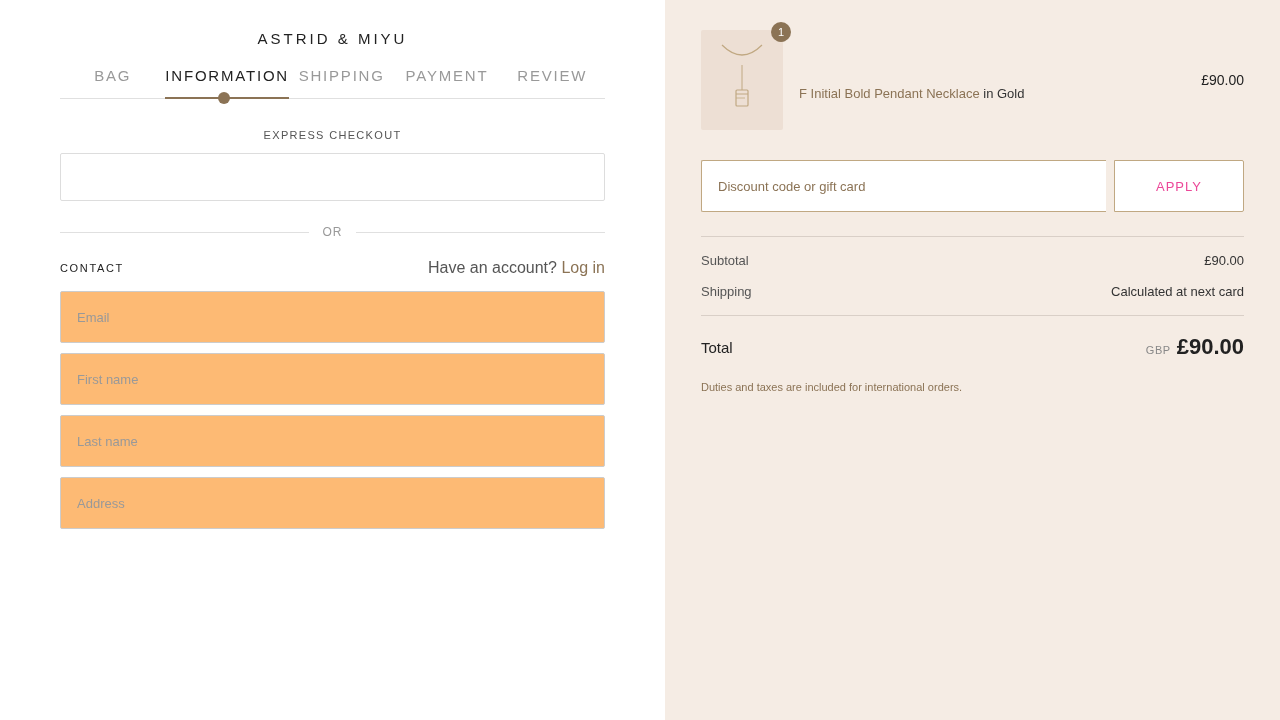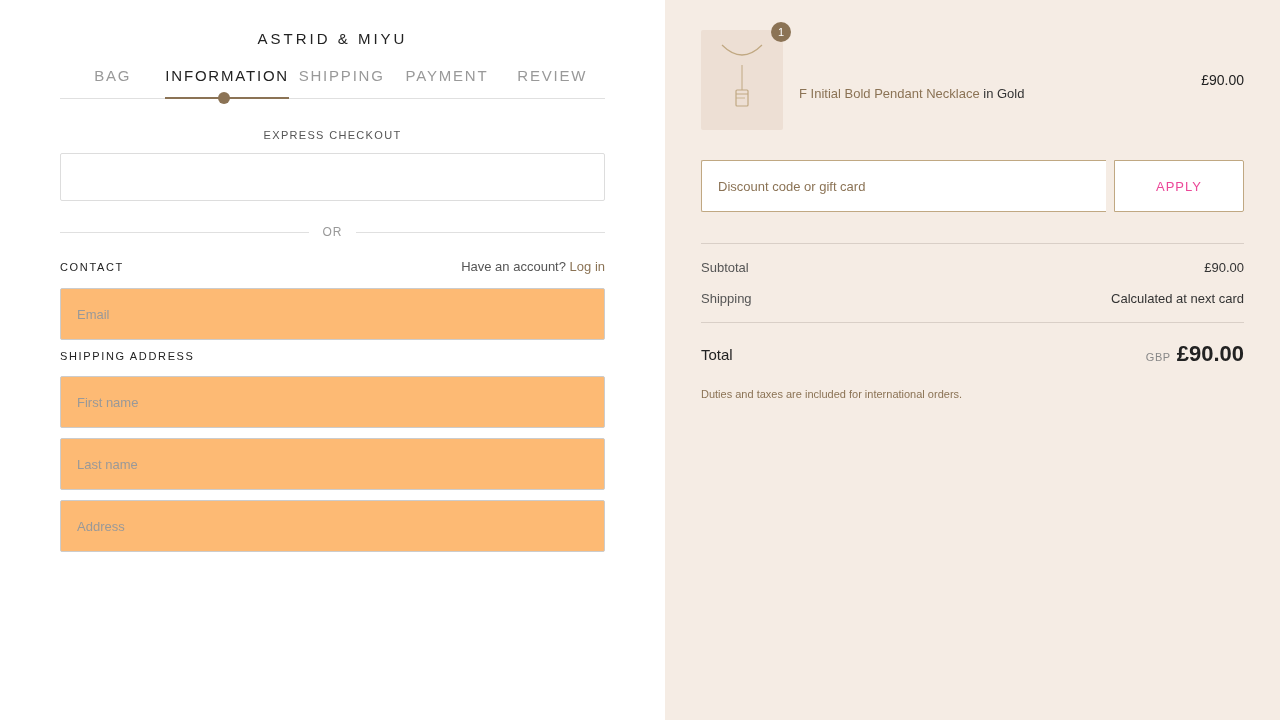--- a/index.html
+++ b/index.html
@@ -128,21 +128,21 @@
     }
 
     .section-title {
       font-size: 11px;
       letter-spacing: 0.15em;
       color: #222;
       font-weight: 500;
     }
 
     .account-prompt {
-      font-size: 13px;
+      font-size: 16px;
       color: #555;
     }
 
     .account-prompt a {
       color: #8B7355;
       text-decoration: none;
     }
 
     .input-field {
       width: 100%;
@@ -276,21 +276,21 @@
     .product-price {
       font-size: 14px;
       color: #222;
       font-weight: 500;
     }
 
     
     .discount-row {
       display: flex;
       gap: 8px;
-      margin-bottom: 31px;
+      margin-bottom: 24px;
     }
 
     .discount-input {
       flex: 1;
       height: 52px;
       border: 1px solid #c0a882;
       border-right: none;
       padding: 0 16px;
       font-size: 13px;
       color: #333;
@@ -404,21 +404,20 @@
     <span class="section-title">CONTACT</span>
     <span class="account-prompt">
       <span>Have an account?</span>
       <a href="#">Log in</a>
     </span>
   </div>
 
   <input class="input-field" type="email" placeholder="Email" style="">
 
 
-  <div class="shipping-title">SHIPPING ADDRESS</div>
 
   <input class="input-field" type="text" placeholder="First name" style="">
   <input class="input-field" type="text" placeholder="Last name" style="">
   <input class="input-field" type="text" placeholder="Address" style="">
 
 </div>
 
 <div class="right-panel">
 
   <div class="product-row">

